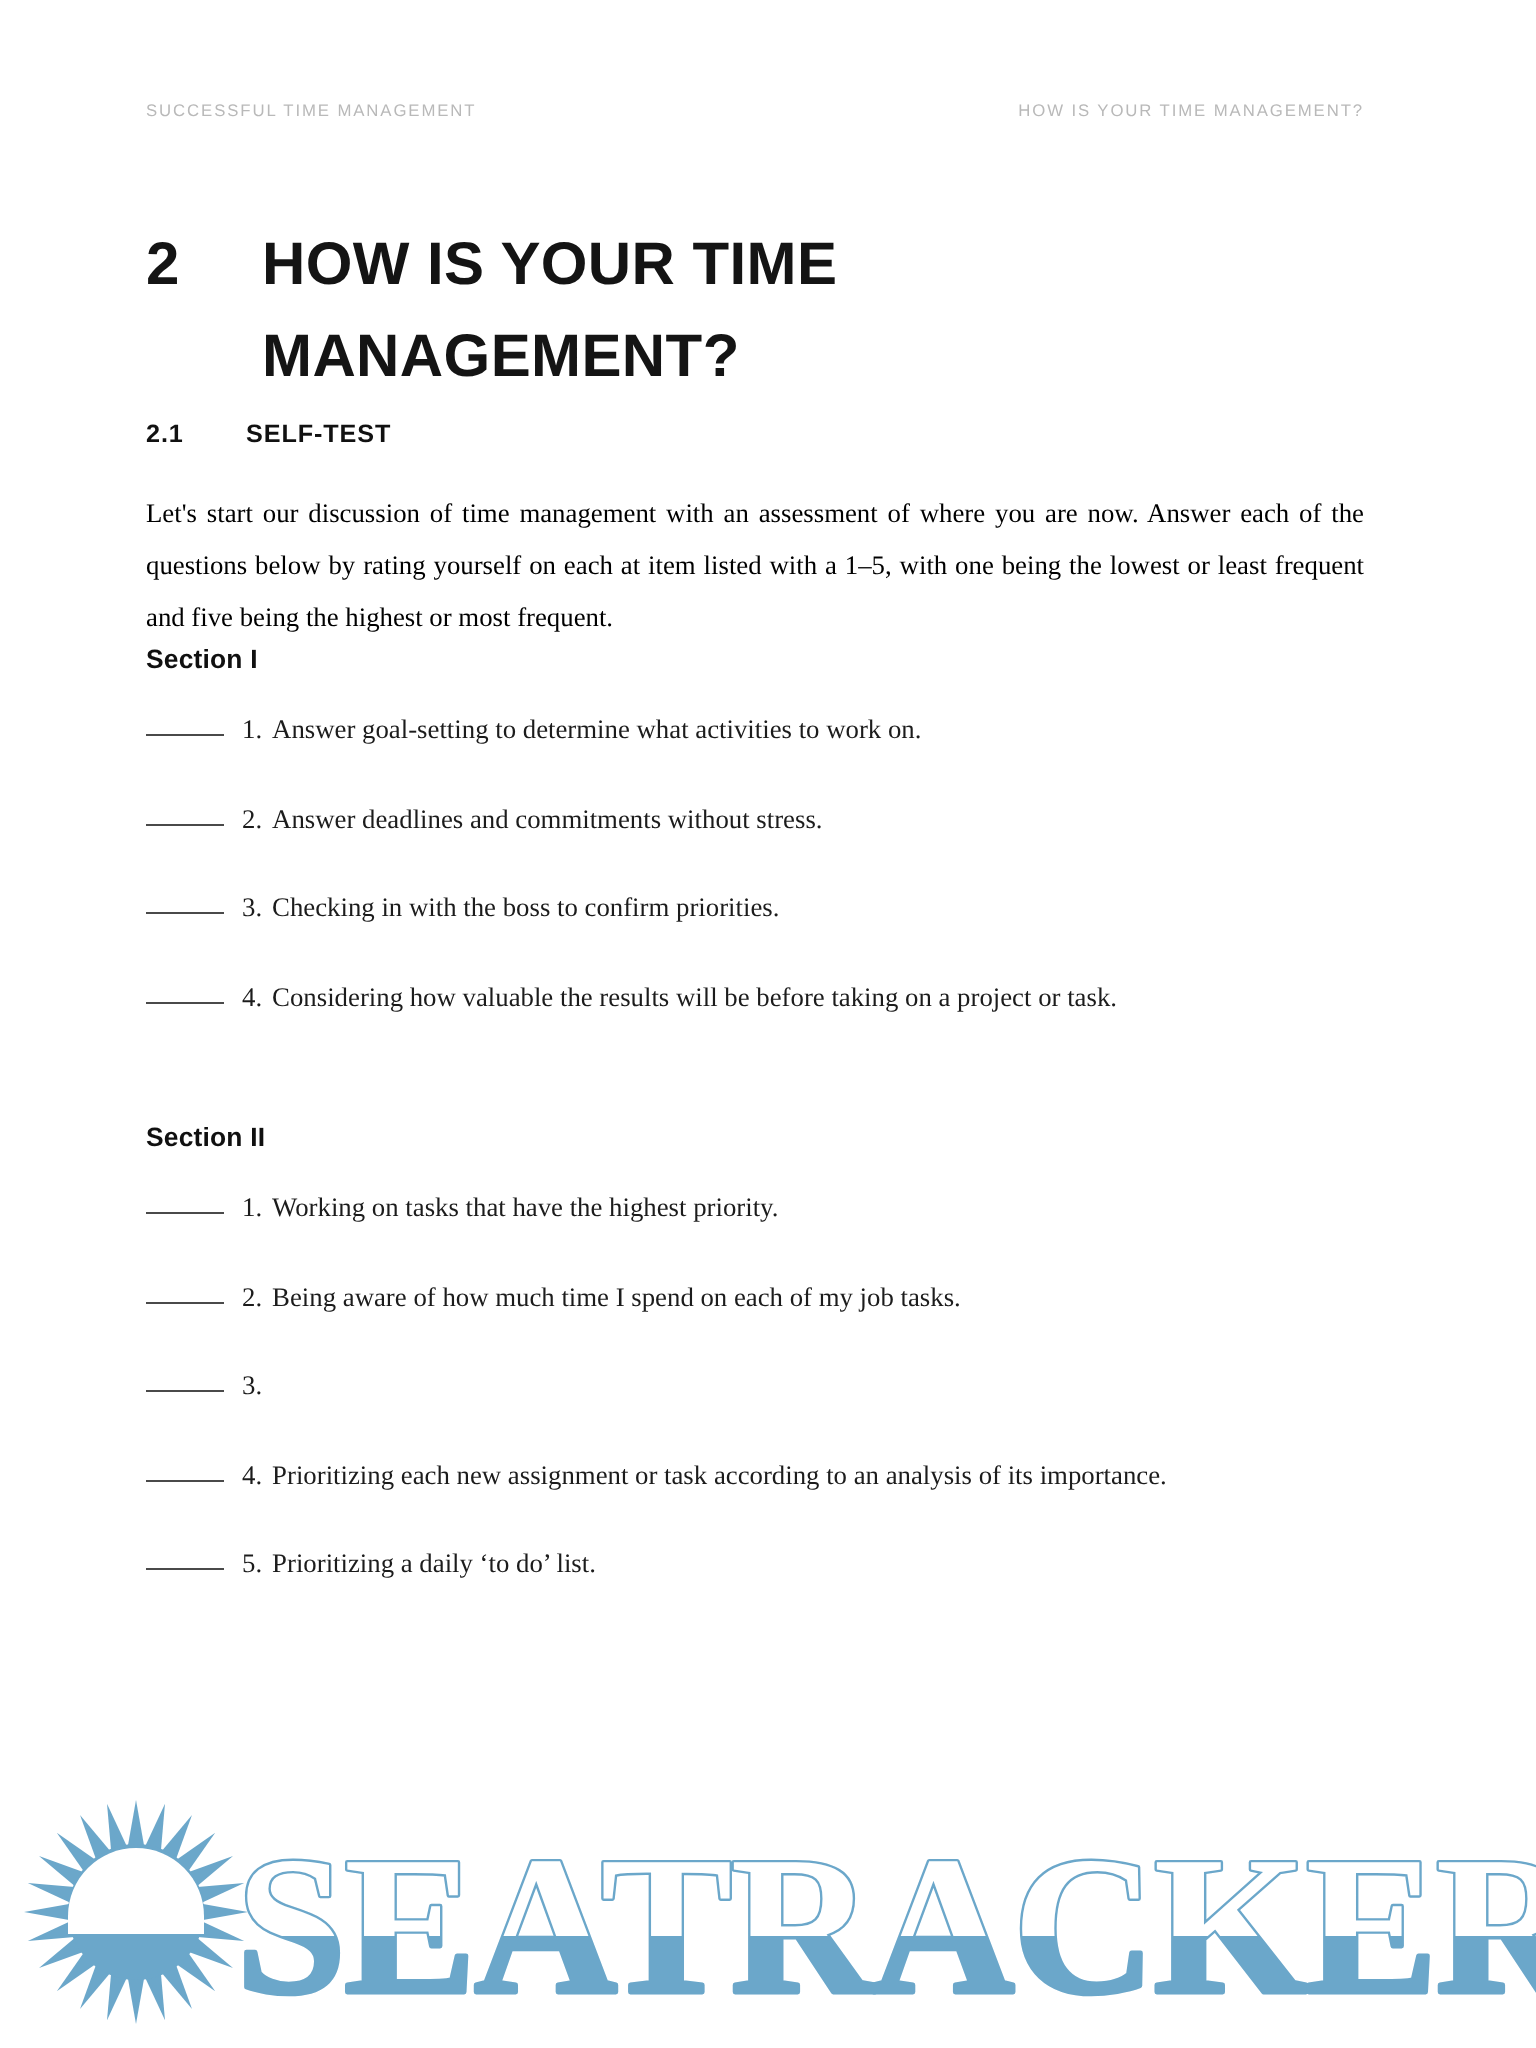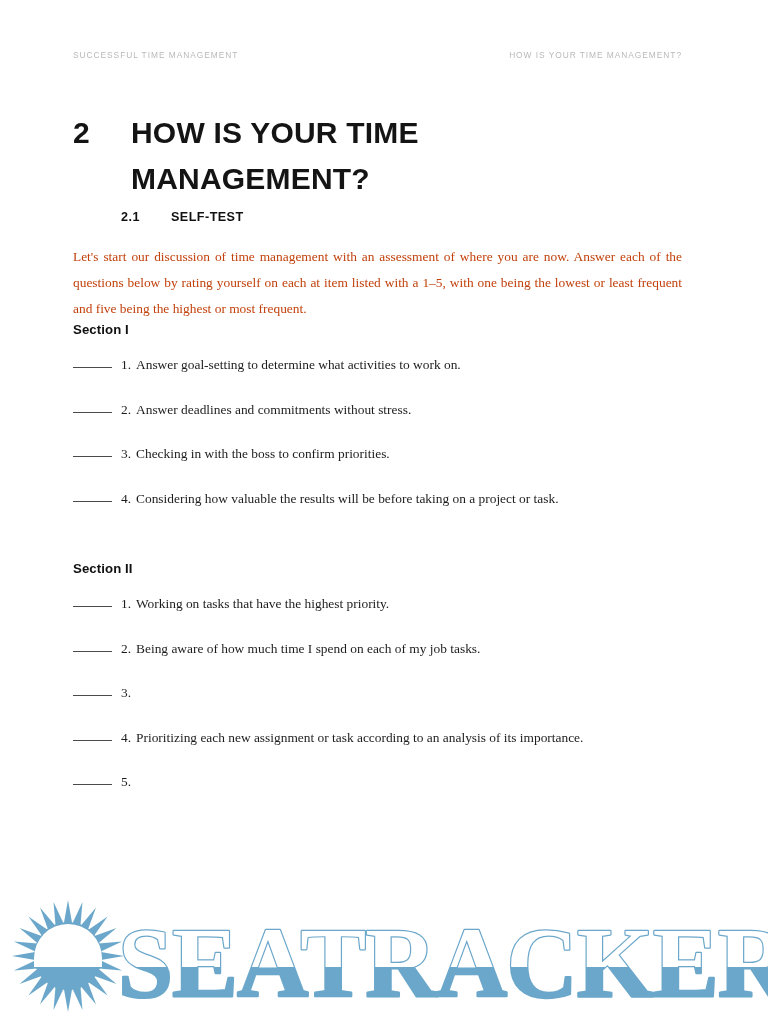--- a/index.html
+++ b/index.html
@@ -68,39 +68,38 @@
   .subsection-heading {
     position: absolute;
     top: 200px;
     left: 73px;
     font-family: "Liberation Sans", sans-serif;
     font-weight: bold;
     font-size: 12.6px;
     letter-spacing: 0.45px;
     color: #111111;
     display: flex;
-    margin-left: 48px;
   }
   .subsection-num {
     width: 50px;
     flex: 0 0 auto;
   }
 
   
   .intro-paragraph {
     position: absolute;
     top: 231px;
     left: 73px;
     width: 609px;
     font-family: "Liberation Serif", serif;
     font-size: 13.4px;
     line-height: 25.6px;
     text-align: justify;
     text-justify: inter-word;
-    color: #c2410c;
+    color: #000000;
   }
 
   
   .section-block {
     position: absolute;
     left: 73px;
     width: 620px;
   }
   #section-1 { top: 322px; }
   #section-2 { top: 529px; margin-top: 32px; }
@@ -229,20 +228,21 @@
         <span class="q-num">3.</span>
       </li>
       <li class="qitem">
         <span class="answer-blank"></span>
         <span class="q-num">4.</span>
         <span class="q-text">Prioritizing each new assignment or task according to an analysis of its importance.</span>
       </li>
       <li class="qitem">
         <span class="answer-blank"></span>
         <span class="q-num">5.</span>
+        <span class="q-text">Prioritizing a daily ‘to do’ list.</span>
       </li>
     </ul>
   </div>
 
   <div class="watermark">
     <svg viewBox="0 0 768 140" xmlns="http://www.w3.org/2000/svg">
       <defs>
 
         <linearGradient id="waterline" x1="0" y1="0" x2="0" y2="1">
           <stop offset="0%" stop-color="#ffffff"></stop>

